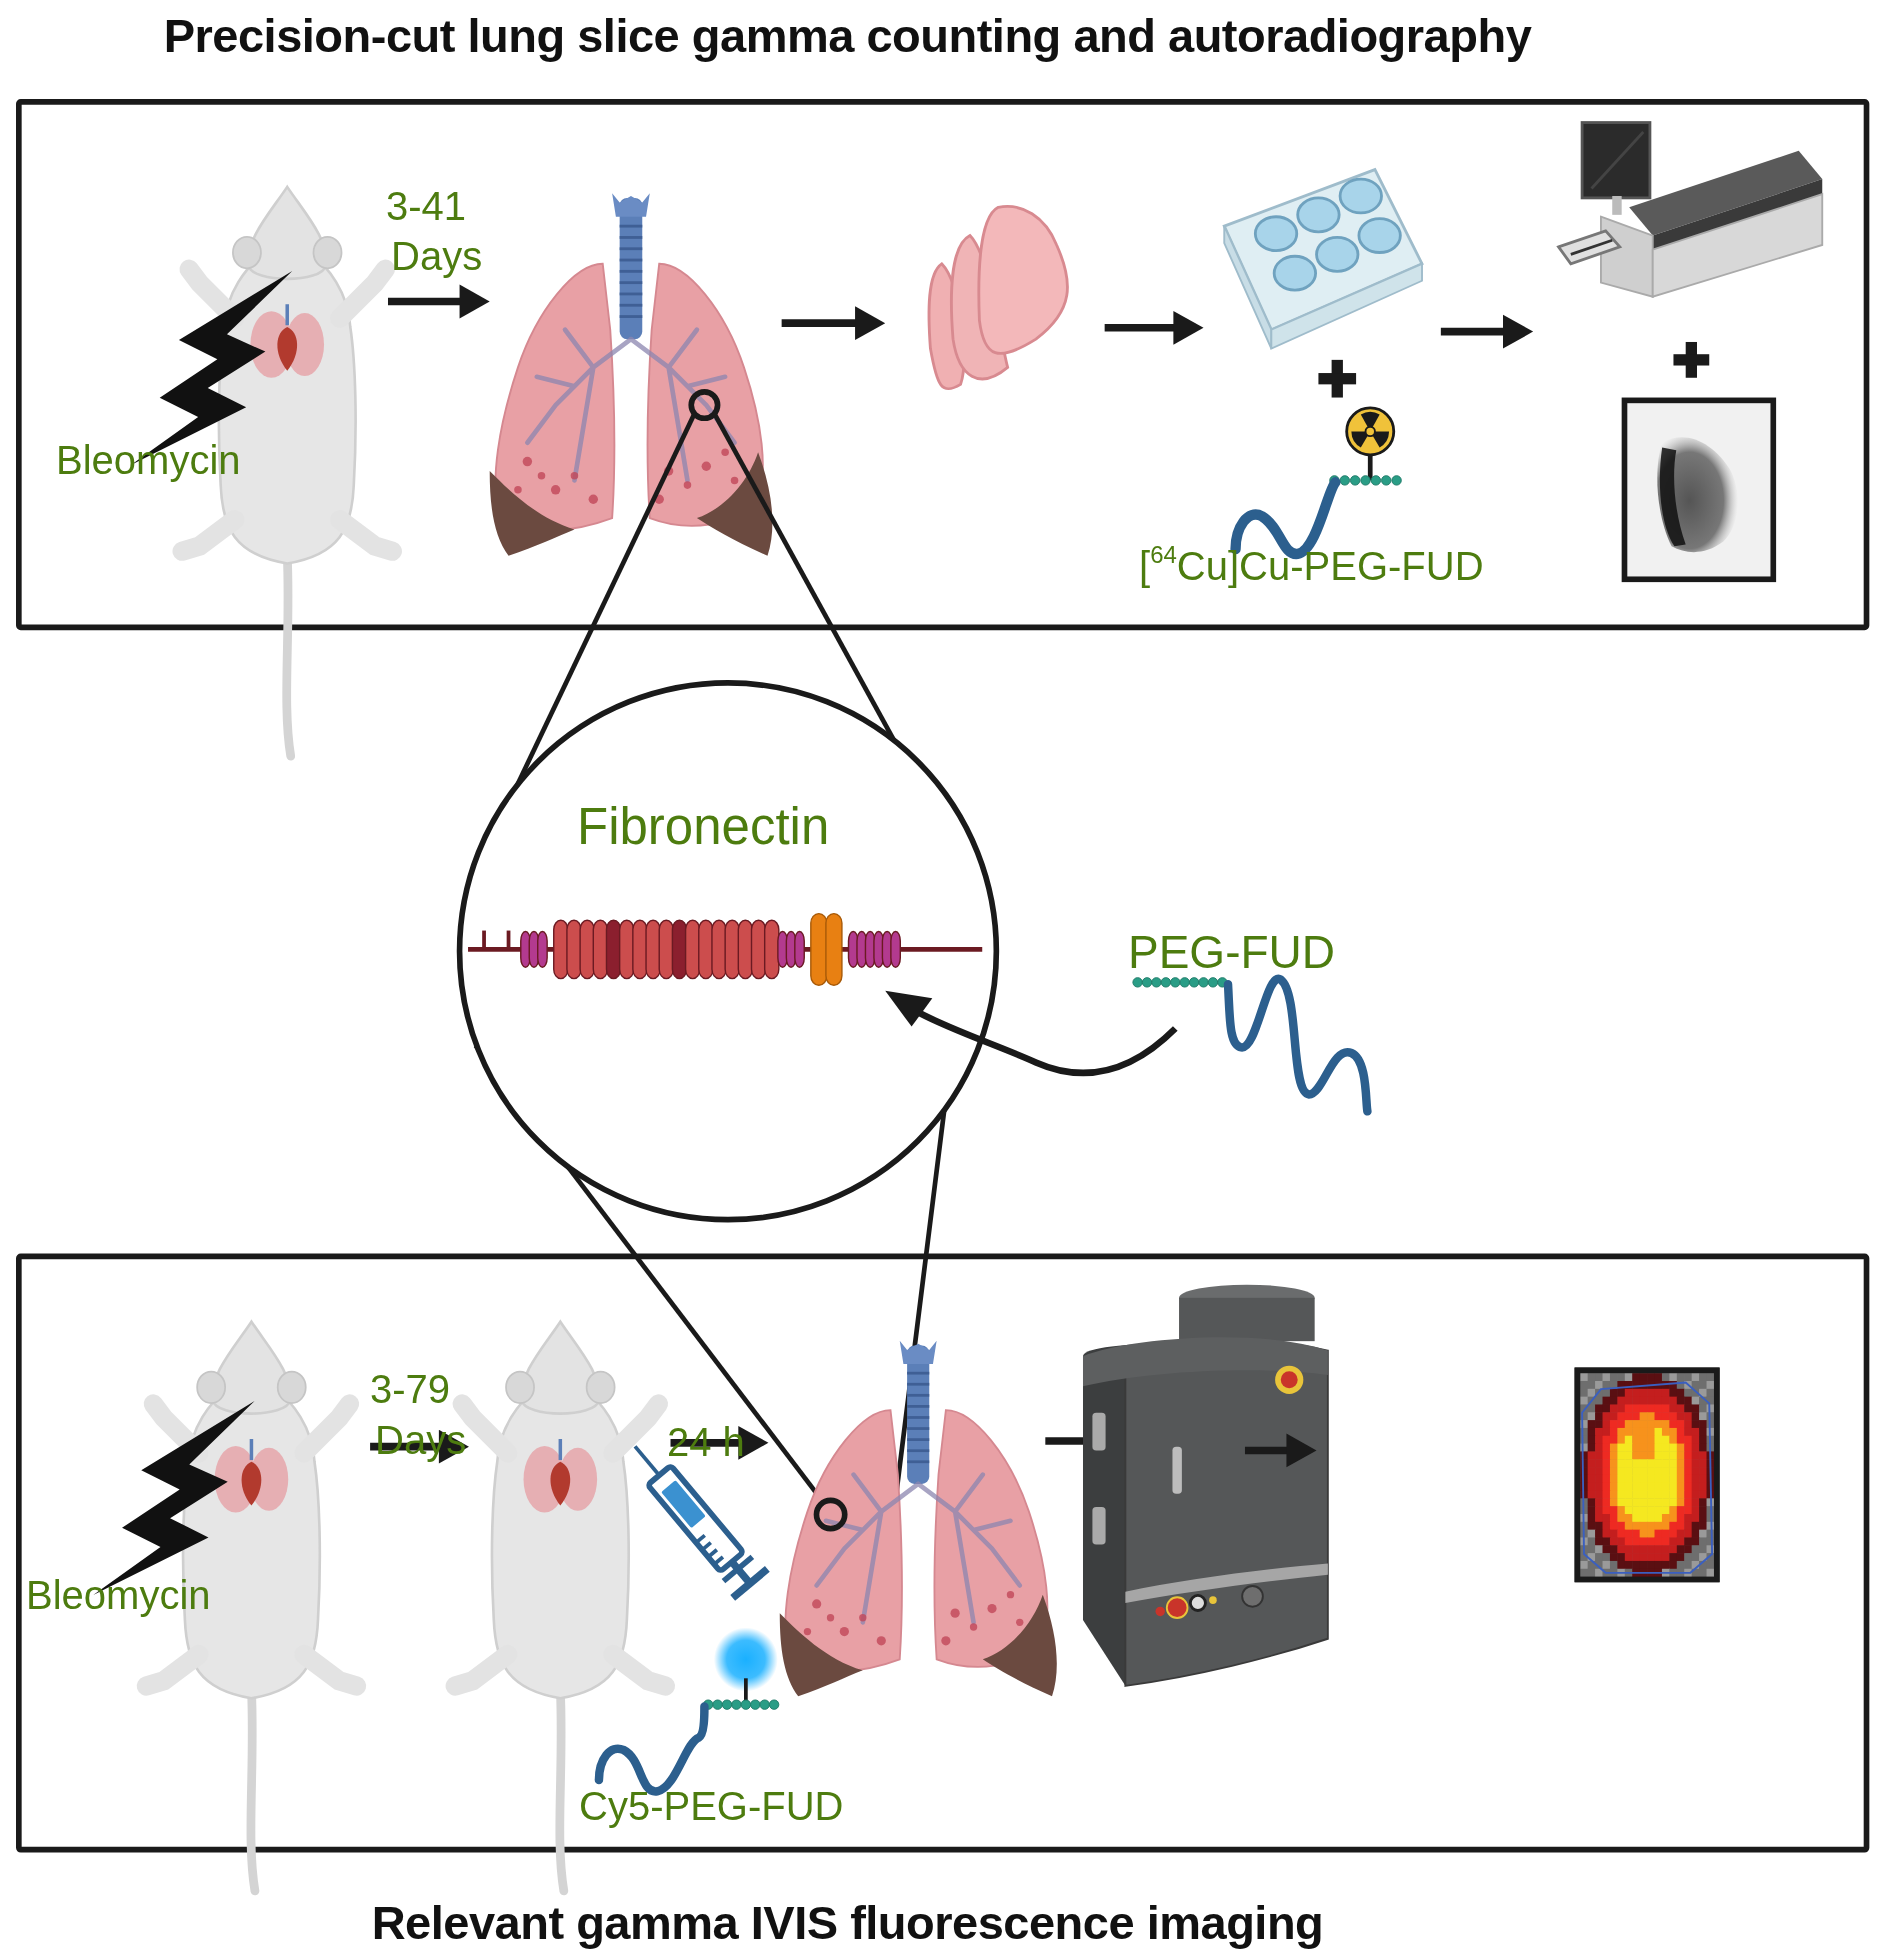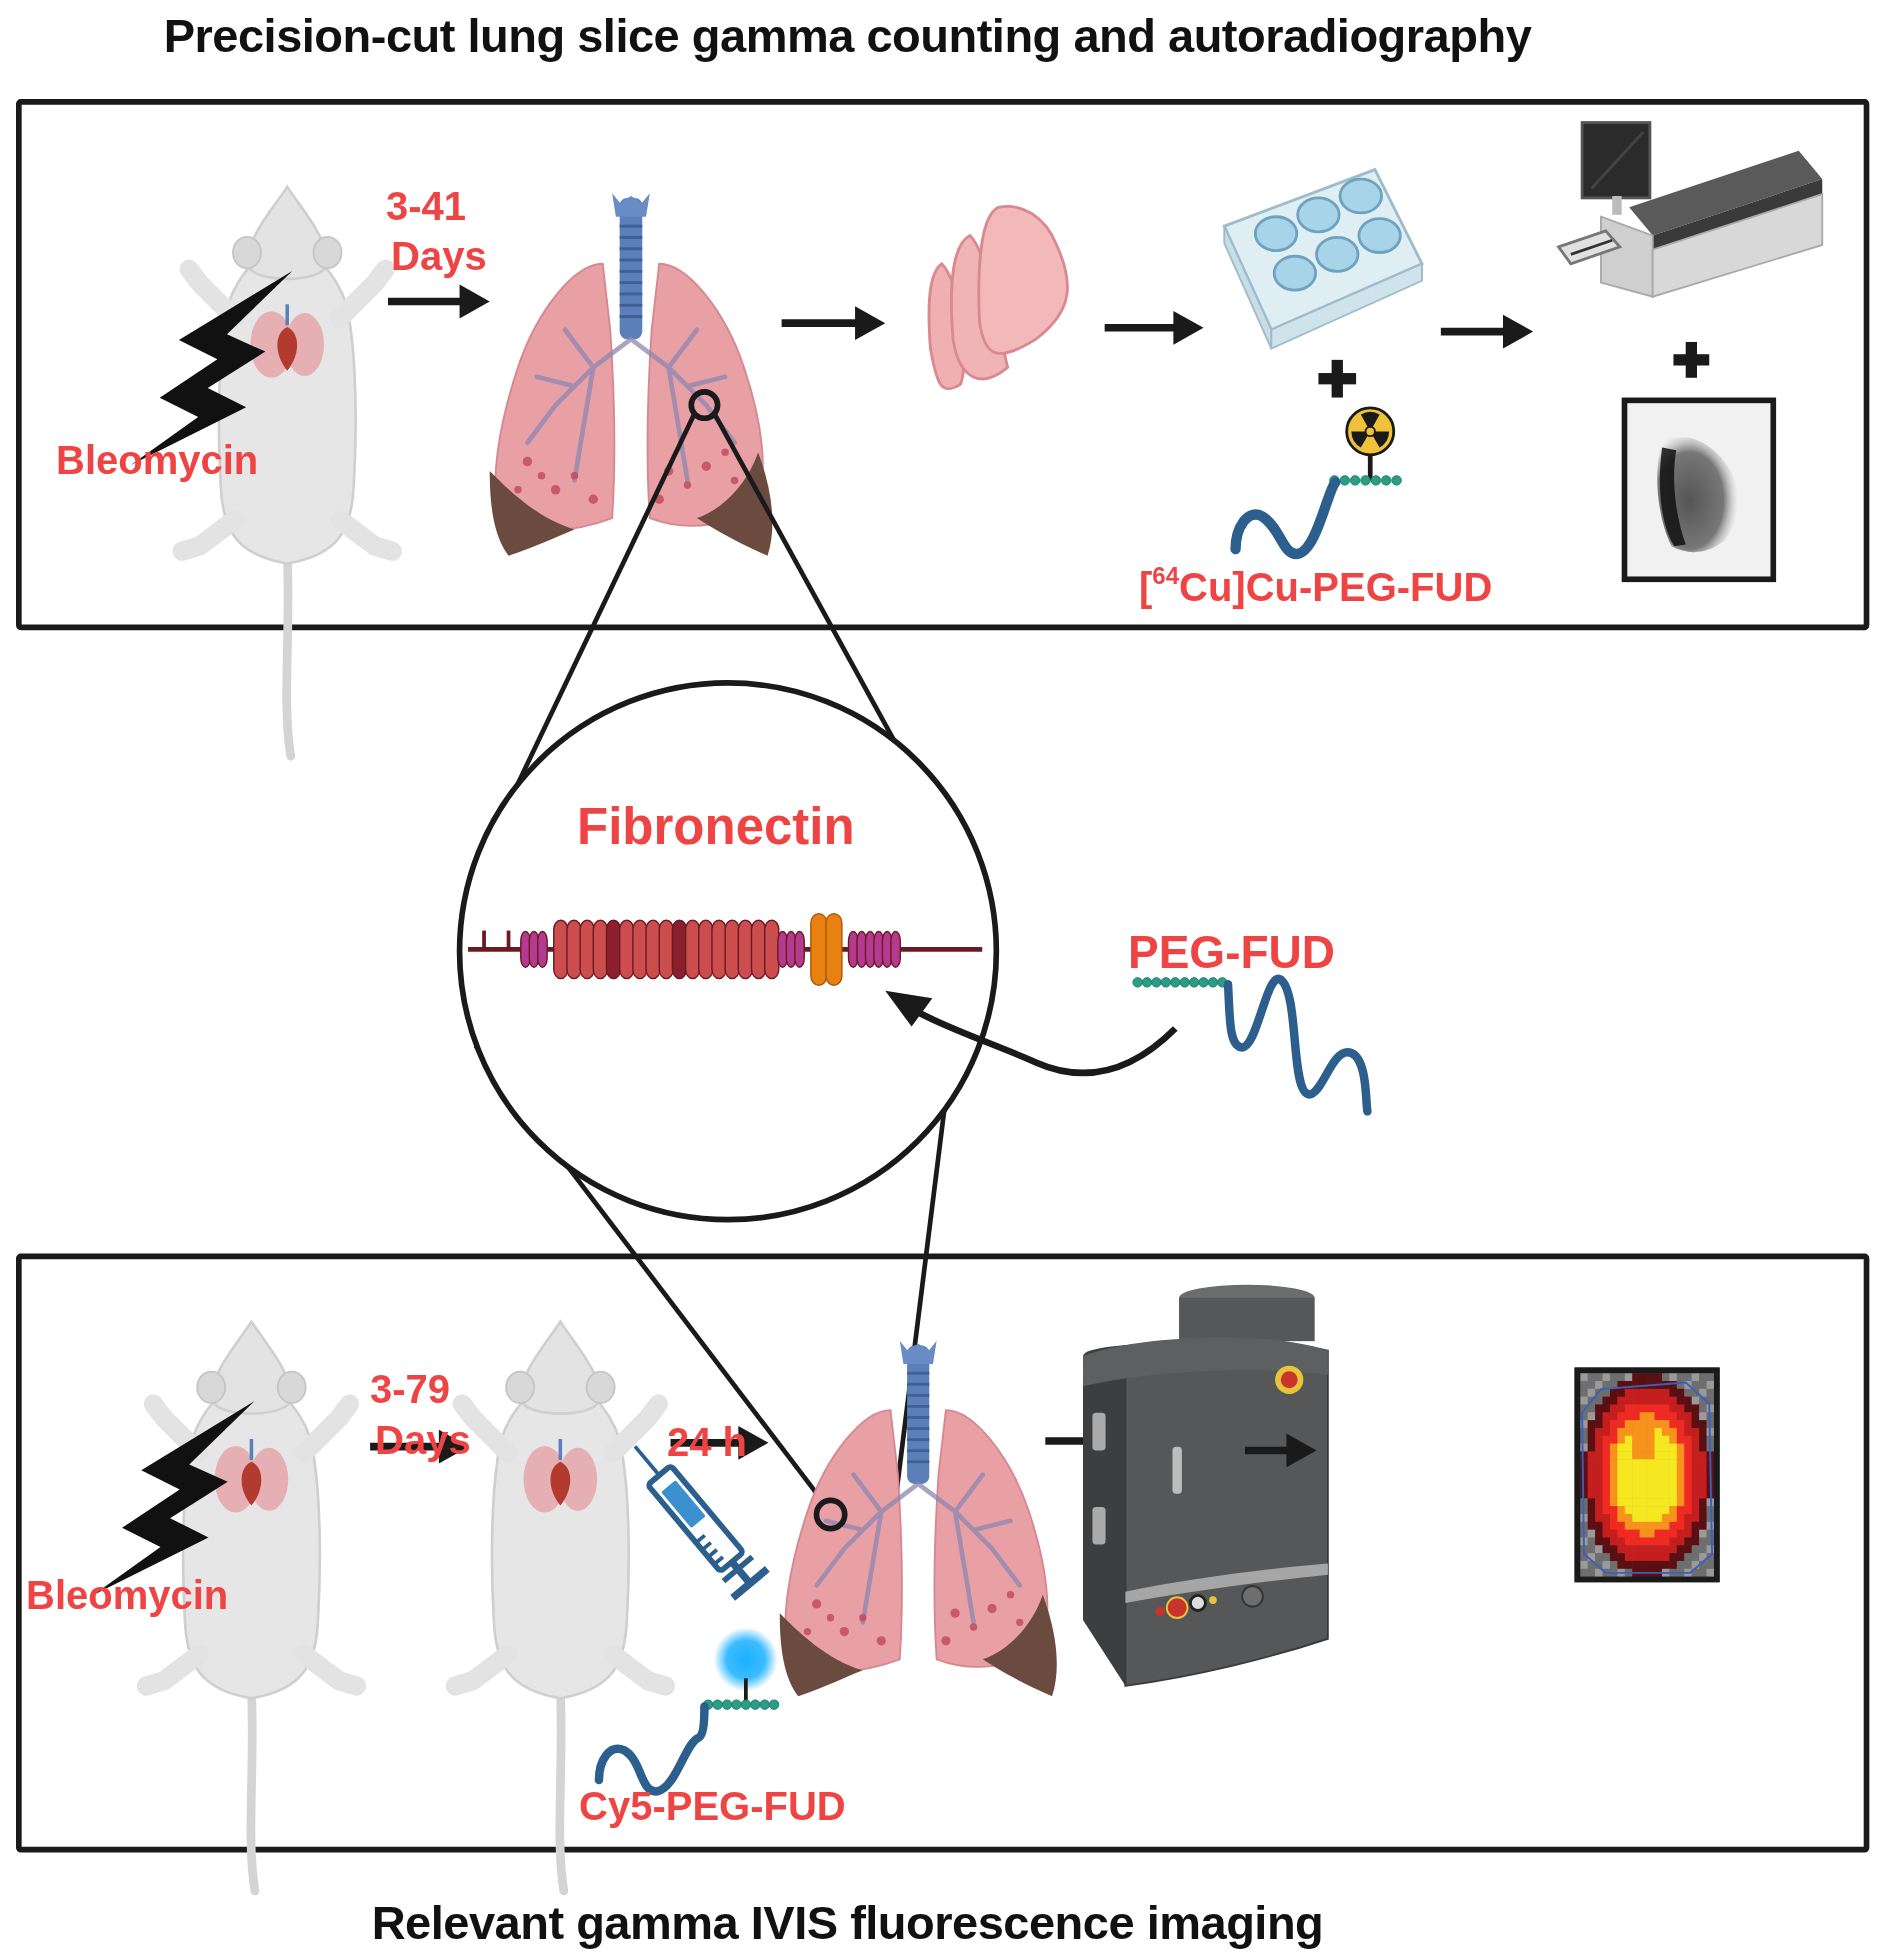--- a/index.html
+++ b/index.html
@@ -1,20 +1,20 @@
 <!DOCTYPE html>
 <html style="font-size:15px"><head>
 <meta charset="utf-8">
 <style>
   html, body { margin: 0; padding: 0; background: #ffffff; }
   body { width: 1891px; height: 1960px; position: relative; overflow: hidden;
          font-family: "Liberation Sans", "DejaVu Sans", sans-serif; }
   .title { position: absolute; left: 0; width: 1695px; text-align: center;
            font-weight: bold; font-size: 47px; color: #111; letter-spacing: -0.5px; }
-  .lbl { position: absolute; font-weight: bold; color: #ef4444; white-space: nowrap; }
+  .lbl { position: absolute; font-weight: normal; color: #4d7c0f; white-space: nowrap; }
   svg.main { position: absolute; left: 0; top: 0; }
   sup.iso { font-size: 0.6em; vertical-align: 0.7em; line-height: 0; }
 </style>
 </head>
 <body>
 
 <div class="title" style="top:7.5px;">Precision-cut lung slice gamma counting and autoradiography</div>
 <div class="title" style="top:1895px;">Relevant gamma IVIS fluorescence imaging</div>
 
 <svg class="main" width="1891" height="1960" viewBox="0 0 2008 2081">
@@ -832,21 +832,21 @@
       <rect x="1804.2222222222222" y="1665.6923076923076" width="8.38888888888889" height="8.807692307692308" fill="#6e6e6e"></rect>
       <rect x="1812.111111111111" y="1665.6923076923076" width="8.38888888888889" height="8.807692307692308" fill="#9a9a9a"></rect>
       <path d="M1700,1475 L1790,1468 L1815,1490 L1818,1650 L1795,1670 L1705,1670 L1682,1650 L1680,1500 Z" fill="none" stroke="#3a5fc0" stroke-width="2"></path>
       <rect x="1675" y="1455" width="148" height="222" fill="none" stroke="#1a1a1a" stroke-width="6"></rect>
     </g>
 </svg>
 
 <div class="lbl" style="left:56px; top:438px; font-size:40px;">Bleomycin</div>
 <div class="lbl" style="left:386px; top:184px; font-size:40px;">3-41</div>
 <div class="lbl" style="left:391px; top:234px; font-size:40px;">Days</div>
-<div class="lbl" style="left:1139px; top:565px; font-size:40px;">
+<div class="lbl" style="left:1139px; top:544px; font-size:40px;">
   <span>[</span><sup class="iso">64</sup><span>Cu]Cu-PEG-FUD</span>
 </div>
 
 <div class="lbl" style="left:577px; top:797px; font-size:51px;">Fibronectin</div>
 <div class="lbl" style="left:1128px; top:925px; font-size:46px;">PEG-FUD</div>
 
 <div class="lbl" style="left:26px; top:1573px; font-size:40px;">Bleomycin</div>
 <div class="lbl" style="left:370px; top:1367px; font-size:40px;">3-79</div>
 <div class="lbl" style="left:375px; top:1418px; font-size:40px;">Days</div>
 <div class="lbl" style="left:667px; top:1420px; font-size:40px;text-align:center;">24 h</div>

